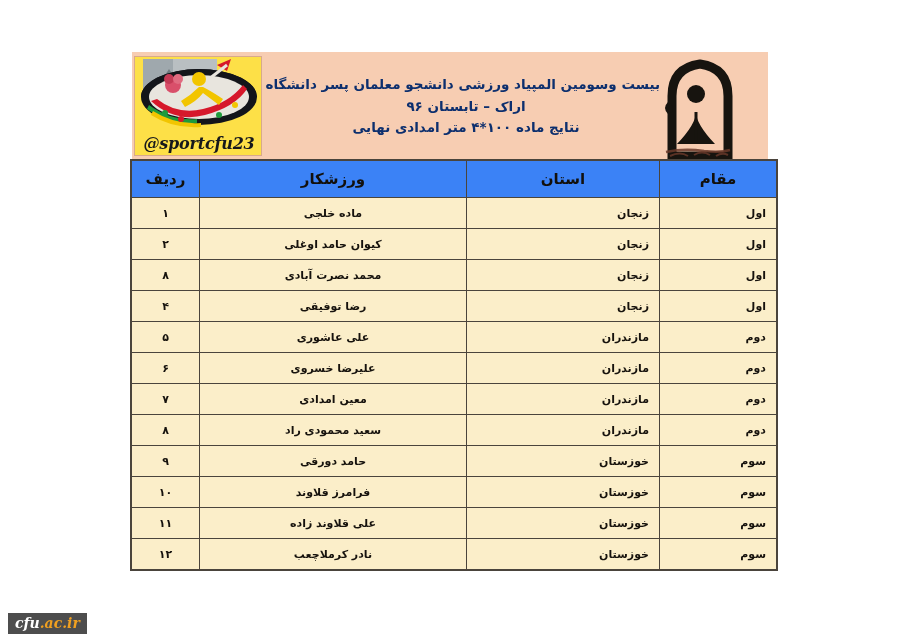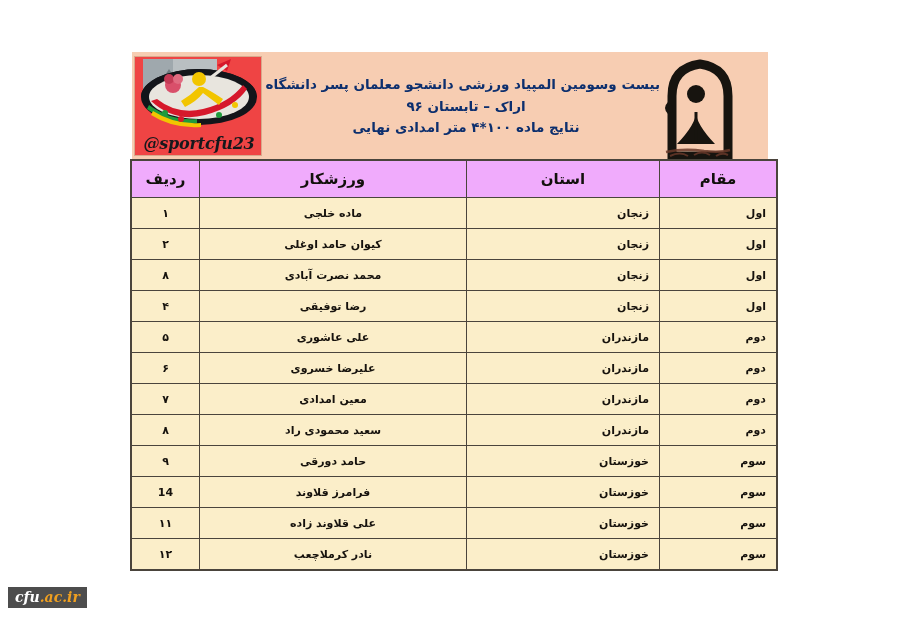--- a/index.html
+++ b/index.html
@@ -49,21 +49,21 @@
   }
   #uni-logo svg { display: block; }
 
   
   #sport-logo {
     position: absolute;
     left: 2px;
     top: 4px;
     width: 128px;
     height: 100px;
-    background: #ef4444;
+    background: #fde047;
     border: 1px solid #d8a98c;
     box-sizing: border-box;
     overflow: hidden;
   }
   #sport-logo .emblem-wrap {
     position: absolute;
     left: 0; top: 0;
     width: 128px; height: 74px;
     overflow: hidden;
   }
@@ -131,42 +131,42 @@
     border: 1px solid #4a443c;
     height: 31px;
     padding: 0 10px;
     box-sizing: border-box;
     font-size: 11px;
     font-weight: bold;
     color: #16120d;
     vertical-align: middle;
   }
   #results-table thead th {
-    background: #f0abfc;
+    background: #3b82f6;
     font-size: 15px;
     height: 37px;
     text-align: center;
     color: #12100c;
   }
   #results-table tbody td { background: #fbeec9; }
   #results-table tbody td.cell-rank {
     font-size: 11px;
   }
   #results-table tbody td.cell-prov { }
   #results-table tbody td.cell-ath  { text-align: center; }
   #results-table tbody td.cell-num  { text-align: center; }
 
   
   #results-table { box-shadow: 0 0 0 1px #4a443c; }
 
   
   #watermark {
     position: absolute;
     left: 8px;
-    bottom: 28px;
+    bottom: 2px;
     background: #4d4d4d;
     color: #ffffff;
     font-family: "DejaVu Serif", "Liberation Serif", serif;
     font-weight: bold;
     font-style: italic;
     font-size: 14px;
     padding: 3px 7px 4px 7px;
     direction: ltr;
     letter-spacing: 0px;
     line-height: 1;
@@ -310,21 +310,21 @@
         <tr>
           <td class="cell-rank">سوم</td>
           <td class="cell-prov">خوزستان</td>
           <td class="cell-ath">حامد دورقی</td>
           <td class="cell-num">۹</td>
         </tr>
         <tr>
           <td class="cell-rank">سوم</td>
           <td class="cell-prov">خوزستان</td>
           <td class="cell-ath">فرامرز قلاوند</td>
-          <td class="cell-num">14</td>
+          <td class="cell-num">۱۰</td>
         </tr>
         <tr>
           <td class="cell-rank">سوم</td>
           <td class="cell-prov">خوزستان</td>
           <td class="cell-ath">علی قلاوند زاده</td>
           <td class="cell-num">۱۱</td>
         </tr>
         <tr>
           <td class="cell-rank">سوم</td>
           <td class="cell-prov">خوزستان</td>

